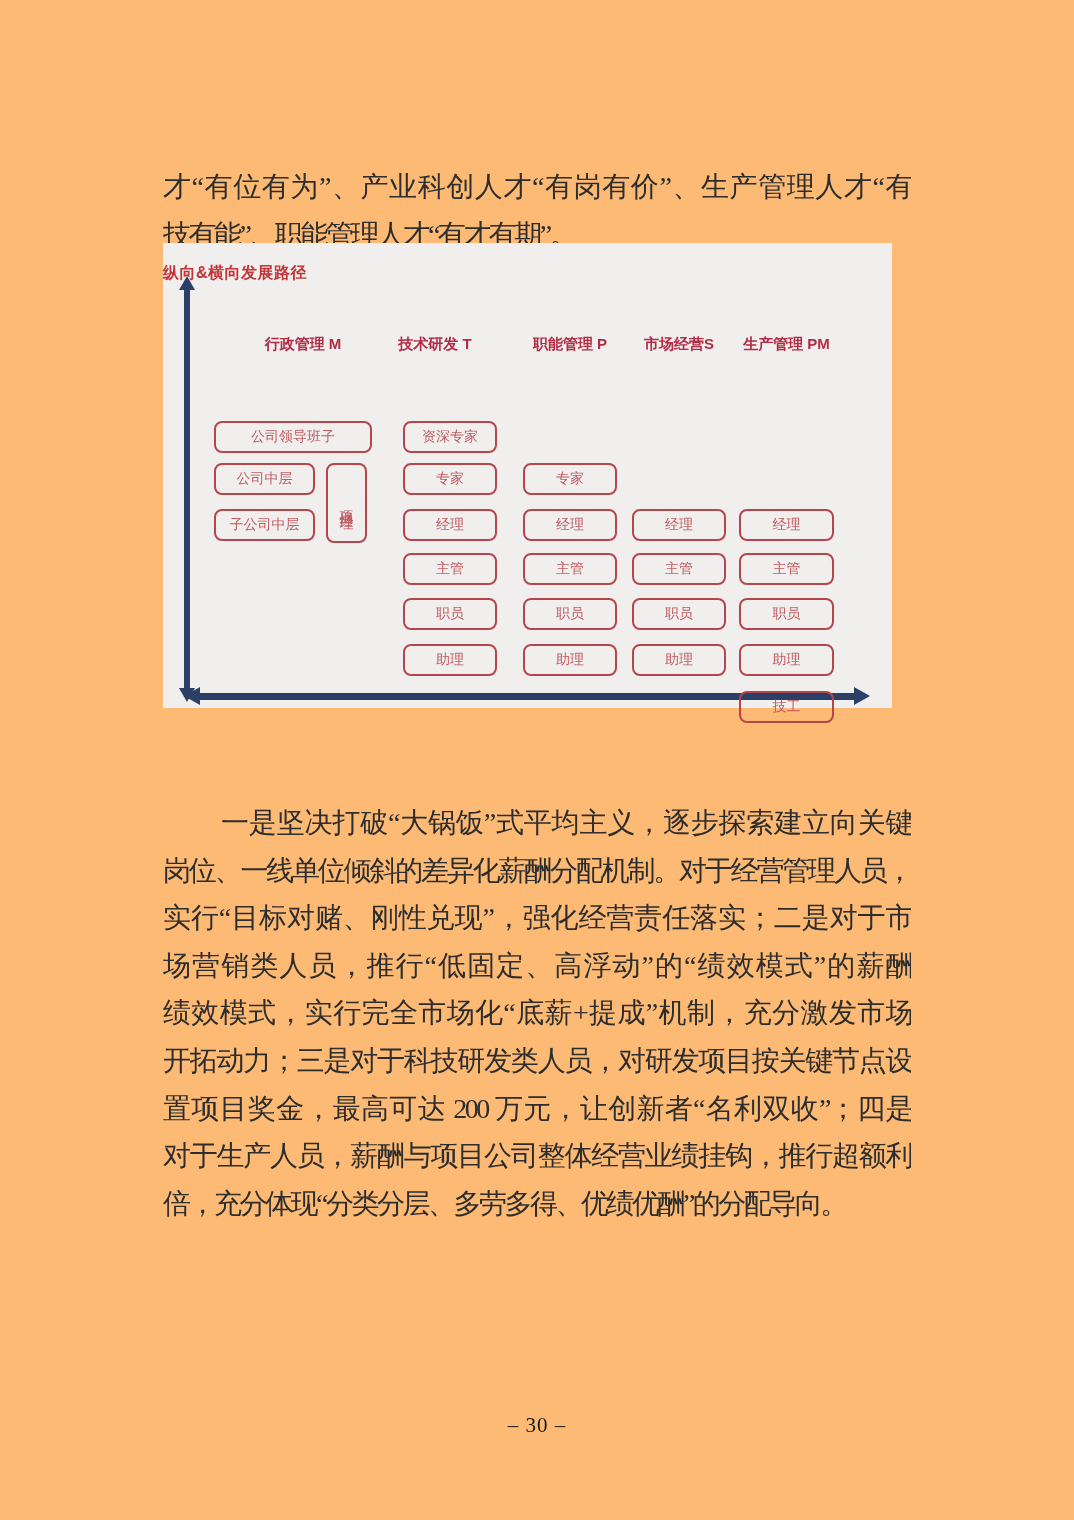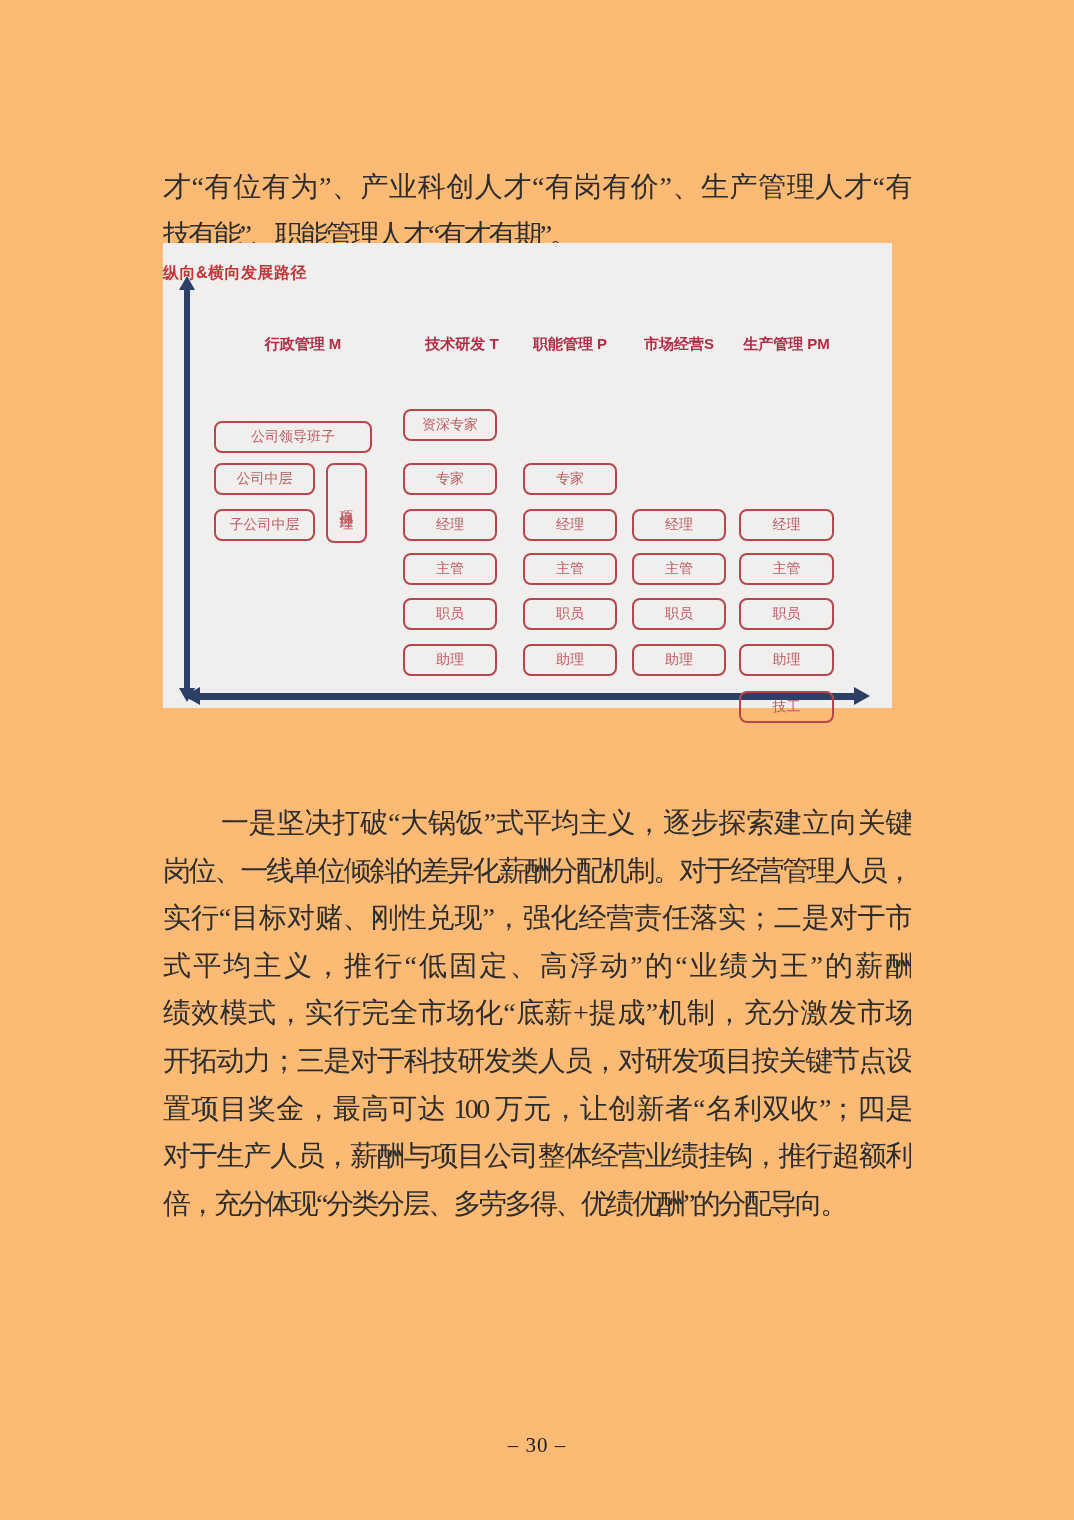--- a/index.html
+++ b/index.html
@@ -23,21 +23,21 @@
   .para .line.indent{text-indent:58px;}
   .para1{top:135px;}
   .para1 .line{height:48px; line-height:48px;}
   .para2{top:771px;}
   .sec-heading{
     position:absolute; left:163px; top:726px; width:748px; height:44px; line-height:44px;
     text-align:center; font-size:28px; font-weight:bold; color:#1f1f1f; letter-spacing:0;
   }
   .footer{
     position:absolute; left:0; top:1408px; width:100%; height:34px; line-height:34px;
-    text-align:center; font-size:21px; color:#1a1a1a; letter-spacing:1px;margin-top:20px;
+    text-align:center; font-size:21px; color:#1a1a1a; letter-spacing:1px;
   }
   
   .diagram{
     position:absolute; left:163px; top:243px; width:729px; height:465px;
     background:var(--panel-bg);
     font-family:"Liberation Sans","DejaVu Sans",sans-serif;
   }
   .dtitle{
     position:absolute; left:0; top:20px; width:690px; 
     font-size:16px; font-weight:bold; color:var(--title); letter-spacing:0.5px;
@@ -81,27 +81,27 @@
     <div>
       <div class="v-line"></div>
       <div class="tri v-head-up"></div>
       <div class="tri v-head-down"></div>
       <div class="h-line"></div>
       <div class="tri h-head-left"></div>
       <div class="tri h-head-right"></div>
     </div>
 
     <div class="dhdr" style="left:51px;width:178px">行政管理 M</div>
-    <div class="dhdr" style="left:252px;width:94px">技术研发 T</div>
+    <div class="dhdr" style="left:225px;width:94px">技术研发 T</div>
     <div class="dhdr" style="left:360px;width:94px">职能管理 P</div>
     <div class="dhdr" style="left:469px;width:94px">市场经营S</div>
     <div class="dhdr" style="left:566px;width:115px">生产管理 PM</div>
 
     <div class="dbox" style="left:51px;top:130px;width:158px">公司领导班子</div>
-    <div class="dbox" style="left:240px;top:118px;width:94px">资深专家</div>
+    <div class="dbox" style="left:240px;top:130px;width:94px">资深专家</div>
 
     <div class="dbox" style="left:51px;top:172px;width:101px">公司中层</div>
     <div class="dbox vbox" style="left:163px;top:172px;width:41px">项目经理</div>
     <div class="dbox" style="left:240px;top:172px;width:94px">专家</div>
     <div class="dbox" style="left:360px;top:172px;width:94px">专家</div>
 
     <div class="dbox" style="left:51px;top:218px;width:101px">子公司中层</div>
     <div class="dbox" style="left:240px;top:218px;width:94px">经理</div>
     <div class="dbox" style="left:360px;top:218px;width:94px">经理</div>
     <div class="dbox" style="left:469px;top:218px;width:94px">经理</div>
@@ -123,23 +123,23 @@
     <div class="dbox" style="left:576px;top:353px;width:95px">助理</div>
 
     <div class="dbox" style="left:576px;top:400px;width:95px">技工</div>
   </div>
 
 
   <p class="para para2">
     <span class="line indent">一是坚决打破“大锅饭”式平均主义，逐步探索建立向关键</span>
     <span class="line">岗位、一线单位倾斜的差异化薪酬分配机制。对于经营管理人员，</span>
     <span class="line">实行“目标对赌、刚性兑现”，强化经营责任落实；二是对于市</span>
-    <span class="line">式平均主义，推行“低固定、高浮动”的“业绩为王”的薪酬</span>
+    <span class="line">场营销类人员，推行“低固定、高浮动”的“绩效模式”的薪酬</span>
     <span class="line">绩效模式，实行完全市场化“底薪+提成”机制，充分激发市场</span>
     <span class="line">开拓动力；三是对于科技研发类人员，对研发项目按关键节点设</span>
-    <span class="line">置项目奖金，最高可达 100 万元，让创新者“名利双收”；四是</span>
+    <span class="line">置项目奖金，最高可达 200 万元，让创新者“名利双收”；四是</span>
     <span class="line">对于生产人员，薪酬与项目公司整体经营业绩挂钩，推行超额利</span>
     <span class="line lastline">倍，充分体现“分类分层、多劳多得、优绩优酬”的分配导向。</span>
   </p>
 
   <div class="footer">– 30 –</div>
 
 </div>
 
 </body></html>

